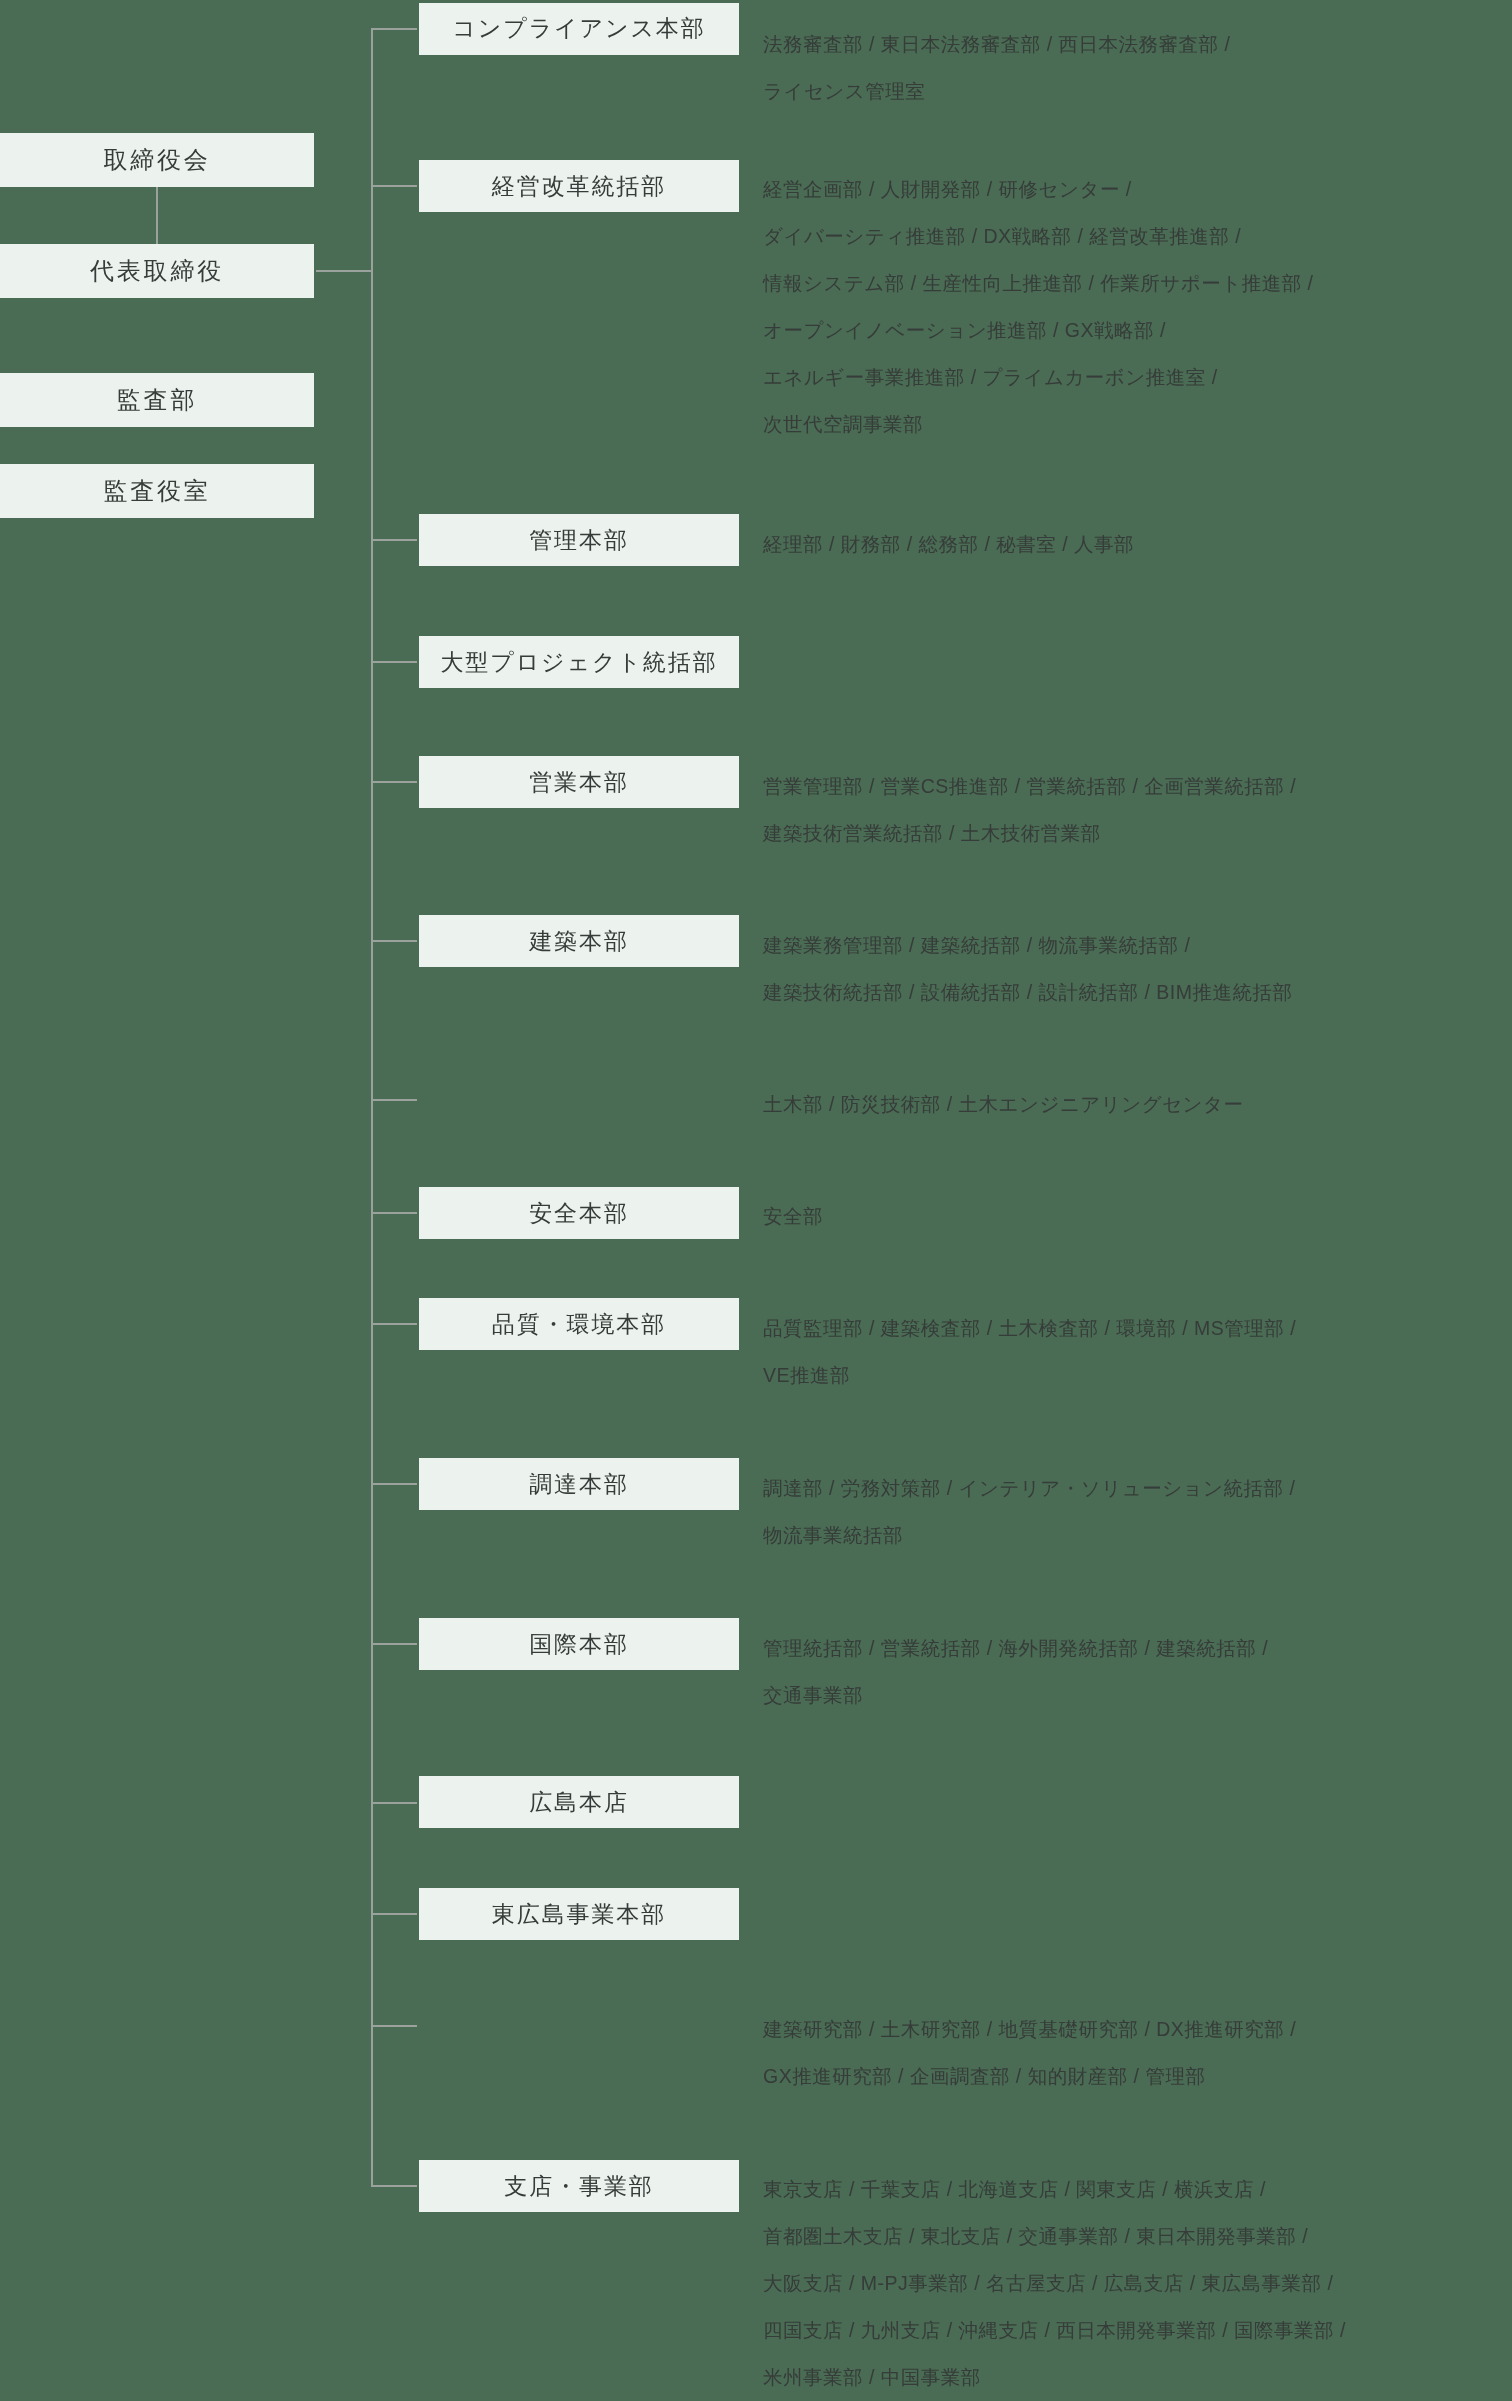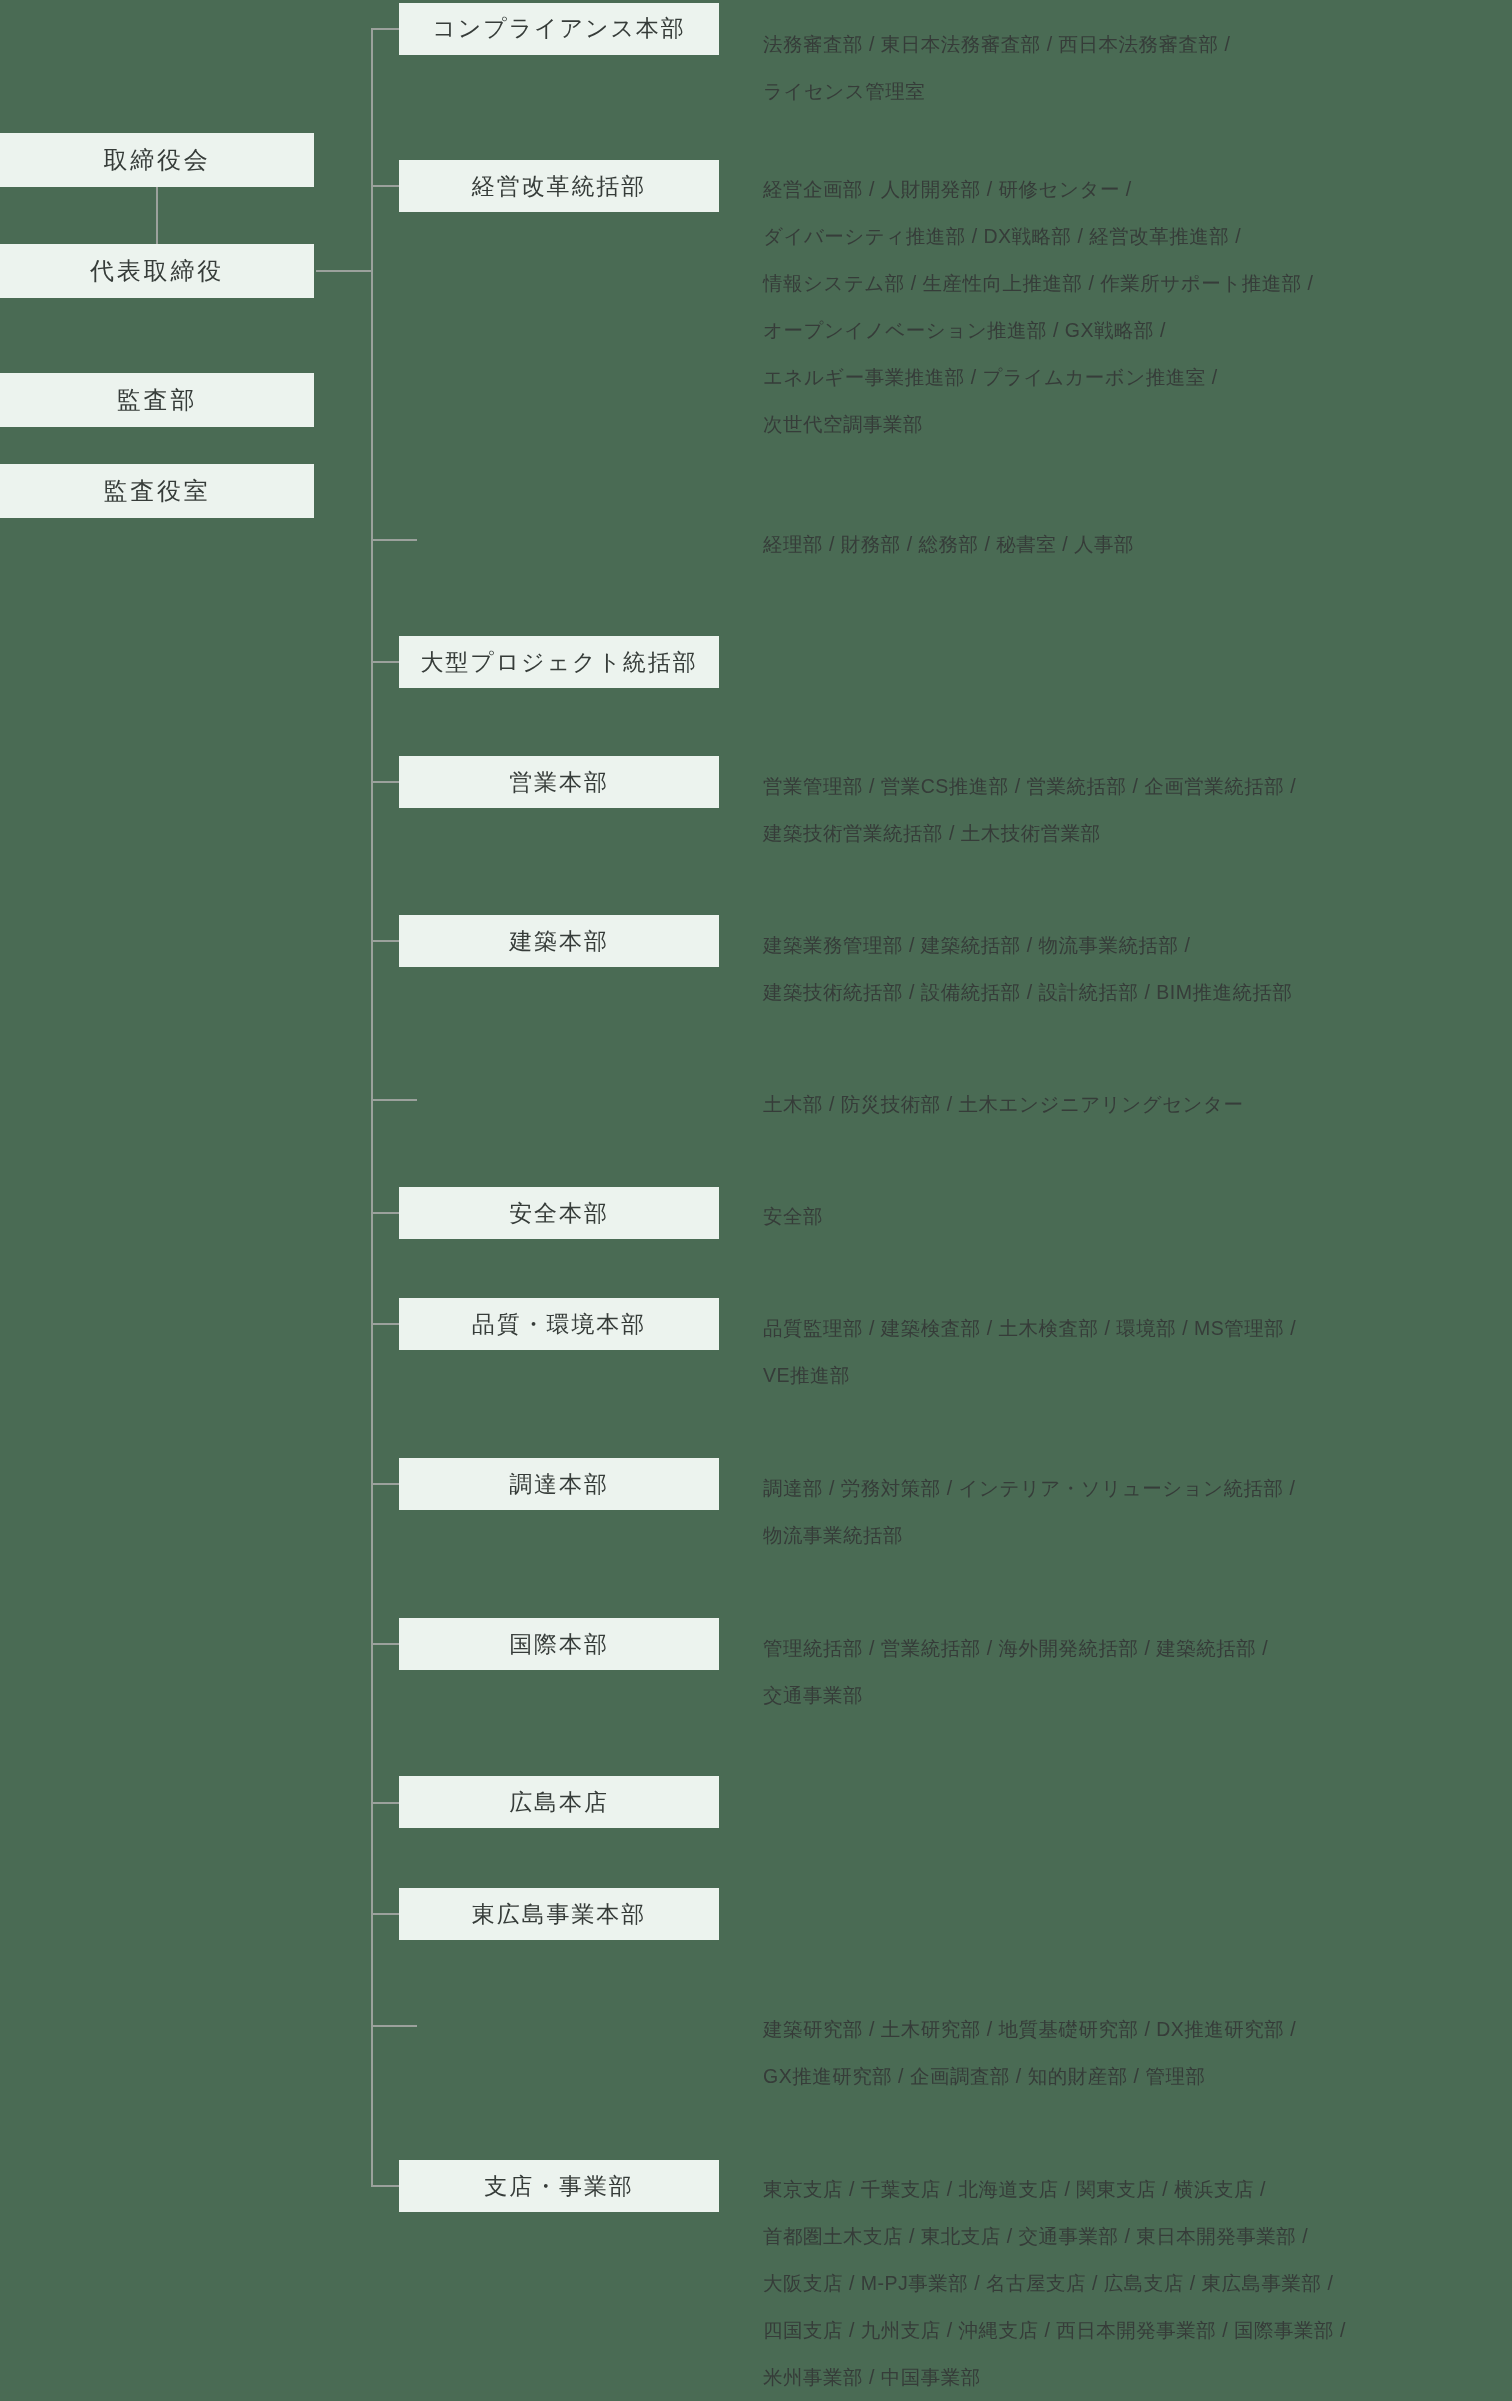--- a/index.html
+++ b/index.html
@@ -10,21 +10,21 @@
     overflow:hidden;
   }
   .canvas{position:relative;width:1512px;height:2401px;background:#4A6B54;}
   .lbox,.mbox{
     position:absolute;
     background:#ECF3EE;
     display:flex;align-items:center;justify-content:center;
     color:#363C39;
   }
   .lbox{left:0;width:314px;height:54px;font-size:24px;letter-spacing:2.8px;}
-  .mbox{left:399px;width:320px;height:52px;font-size:23px;letter-spacing:1.9px;align-items:center;}
+  .mbox{left:419px;width:320px;height:52px;font-size:23px;letter-spacing:1.9px;align-items:center;}
   .hline{position:absolute;height:1.9px;background:#9BA19C;}
   .vline{position:absolute;width:1.9px;background:#9BA19C;}
   .stub{left:372px;width:45px;}
   .dept{
     position:absolute;left:763px;width:707px;
     color:#363C39;font-size:19.5px;line-height:47px;letter-spacing:0.5px;
   }
   .dline{white-space:nowrap;}
 </style>
 </head>
@@ -65,20 +65,23 @@
   <div class="dept" style="top:166px">
     <div class="dline">経営企画部 / 人財開発部 / 研修センター /</div>
     <div class="dline">ダイバーシティ推進部 / DX戦略部 / 経営改革推進部 /</div>
     <div class="dline">情報システム部 / 生産性向上推進部 / 作業所サポート推進部 /</div>
     <div class="dline">オープンイノベーション推進部 / GX戦略部 /</div>
     <div class="dline">エネルギー事業推進部 / プライムカーボン推進室 /</div>
     <div class="dline">次世代空調事業部</div>
   </div>
 
   <div class="hline stub" style="top:539px"></div>
+  <div class="mbox" style="top:514px">
+    <span>管理本部</span>
+  </div>
   <div class="dept" style="top:521px">
     <div class="dline">経理部 / 財務部 / 総務部 / 秘書室 / 人事部</div>
   </div>
 
   <div class="hline stub" style="top:661px"></div>
   <div class="mbox" style="top:636px">
     <span>大型プロジェクト統括部</span>
   </div>
 
   <div class="hline stub" style="top:781px"></div>

